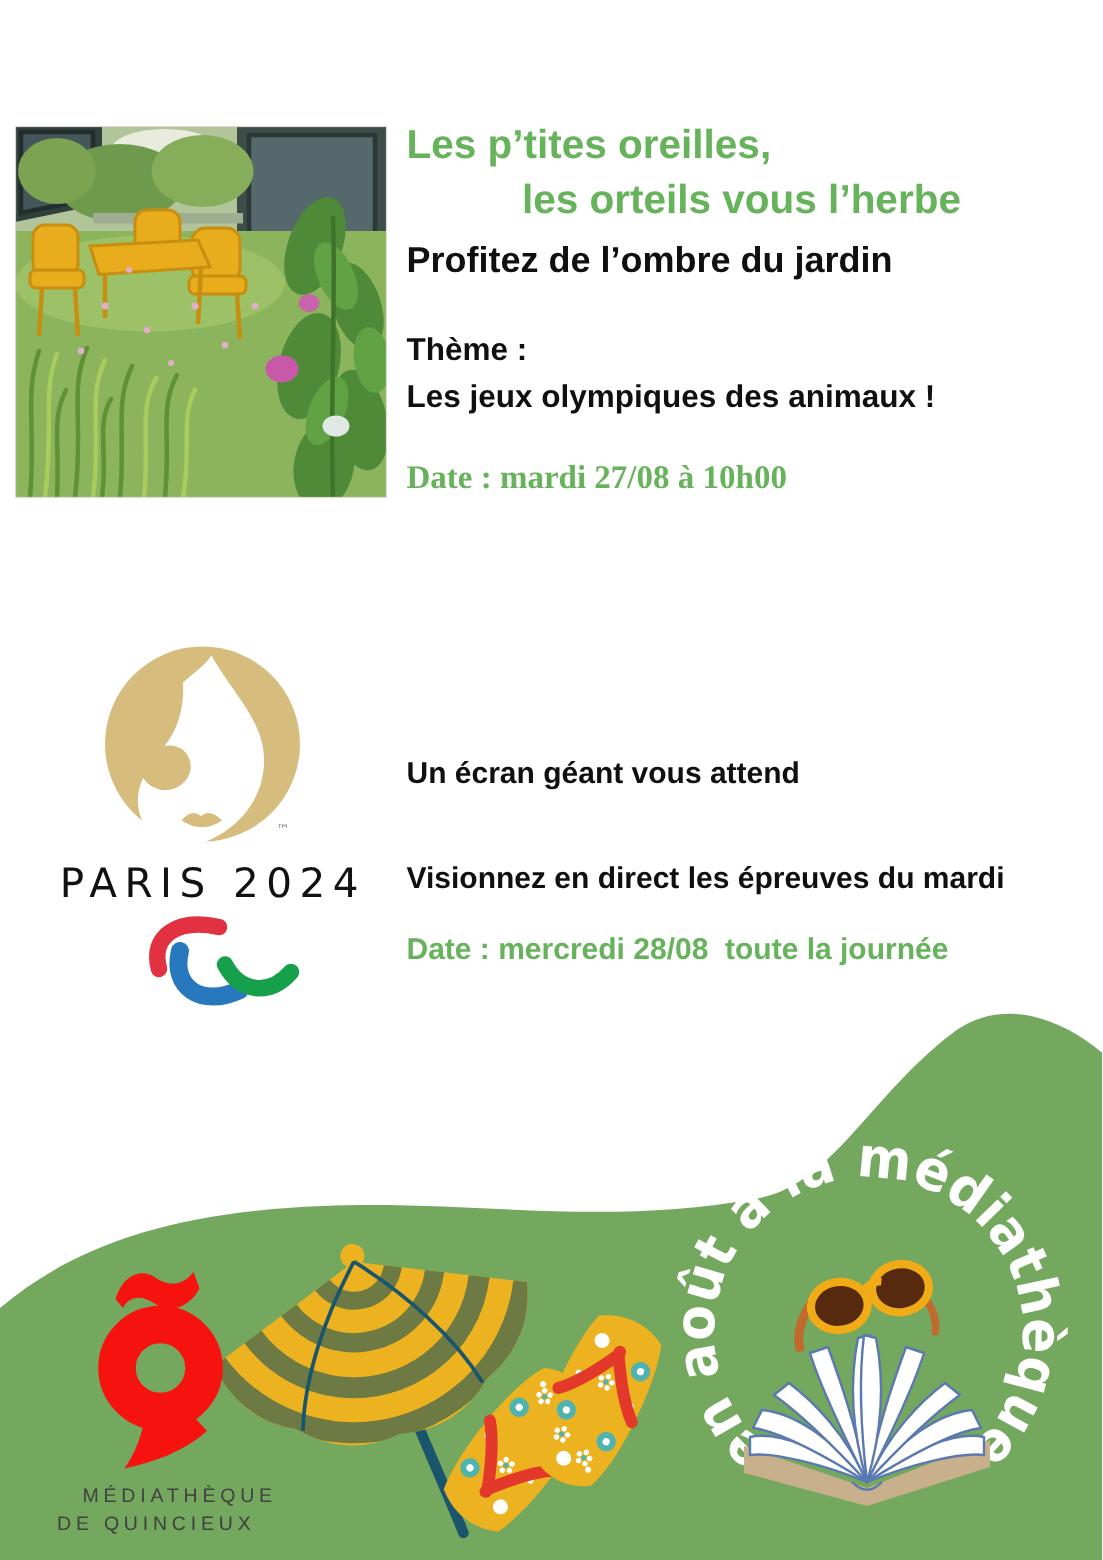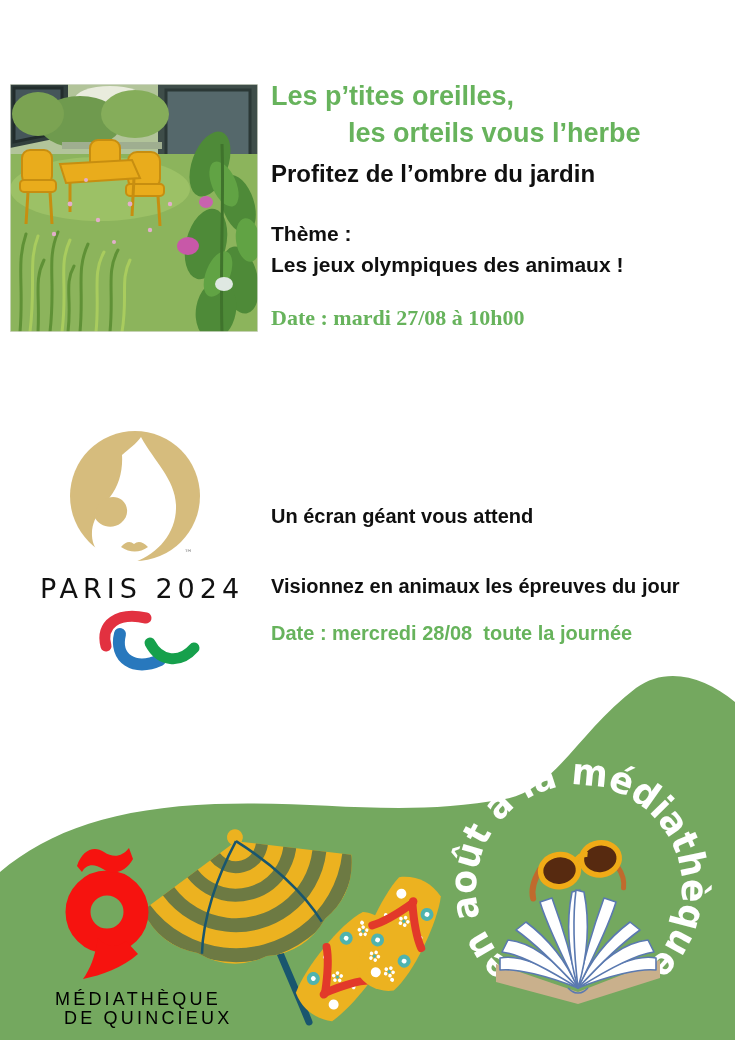--- a/index.html
+++ b/index.html
@@ -14,24 +14,24 @@
   .t2{left:348px;top:119px;font-size:27px;}
   .sub{left:271px;top:161px;font-size:24px;}
   .theme-label{left:271px;top:222px;font-size:21px;}
   .theme{left:271px;top:253px;font-size:21px;}
   .date1{left:271px;top:306px;font-size:22px;font-family:Liberation Serif, serif;}
   .h2{left:271px;top:440px;font-size:38px;}
   .p1{left:271px;top:505px;font-size:20px;}
   .p2{left:271px;top:540px;font-size:20px;}
   .p3{left:271px;top:575px;font-size:20px;}
   .date2{left:271px;top:622px;font-size:20px;}
-  .org{position:absolute;font-weight:normal;color:#000000;letter-spacing:3.2px;
-       font-size:18px;font-family:"Liberation Sans",sans-serif;white-space:pre;}
+  .org{position:absolute;font-weight:normal;color:#404040;letter-spacing:3.2px;
+       font-size:13px;font-family:"Liberation Sans",sans-serif;white-space:pre;}
   .org1{left:55px;top:989px;}
-  .org2{left:64px;top:1008px;}
+  .org2{left:38px;top:1008px;}
   .wordmark{font-family:"DejaVu Sans",sans-serif;font-weight:500;letter-spacing:5px;
             font-size:27px;fill:#111111;}
   .tm{font-family:"DejaVu Sans",sans-serif;font-size:9px;fill:#8b8b8b;}
   .curvetxt{font-family:"DejaVu Sans",sans-serif;font-weight:bold;font-size:37px;fill:#ffffff;}
 </style>
 </head>
 <body>
 
 <div id="flyer">
 
@@ -234,19 +234,19 @@
 </svg>
 
 <div class="t t1 green">Les p’tites oreilles,</div>
 <div class="t t2 green">les orteils vous l’herbe</div>
 <div class="t sub black">Profitez de l’ombre du jardin</div>
 <div class="t theme-label black">Thème :</div>
 <div class="t theme black">Les jeux olympiques des animaux !</div>
 <div class="t date1 green">Date : mardi 27/08 à 10h00</div>
 
 <div class="t p1 black">Un écran géant vous attend</div>
-<div class="t p3 black">Visionnez en animaux les épreuves du jour</div>
+<div class="t p3 black">Visionnez en direct les épreuves du mardi</div>
 <div class="t date2 green">Date : mercredi 28/08  toute la journée</div>
 
 <div class="org org1">MÉDIATHÈQUE</div>
 <div class="org org2">DE QUINCIEUX</div>
 
 </div>
 
 </body></html>

